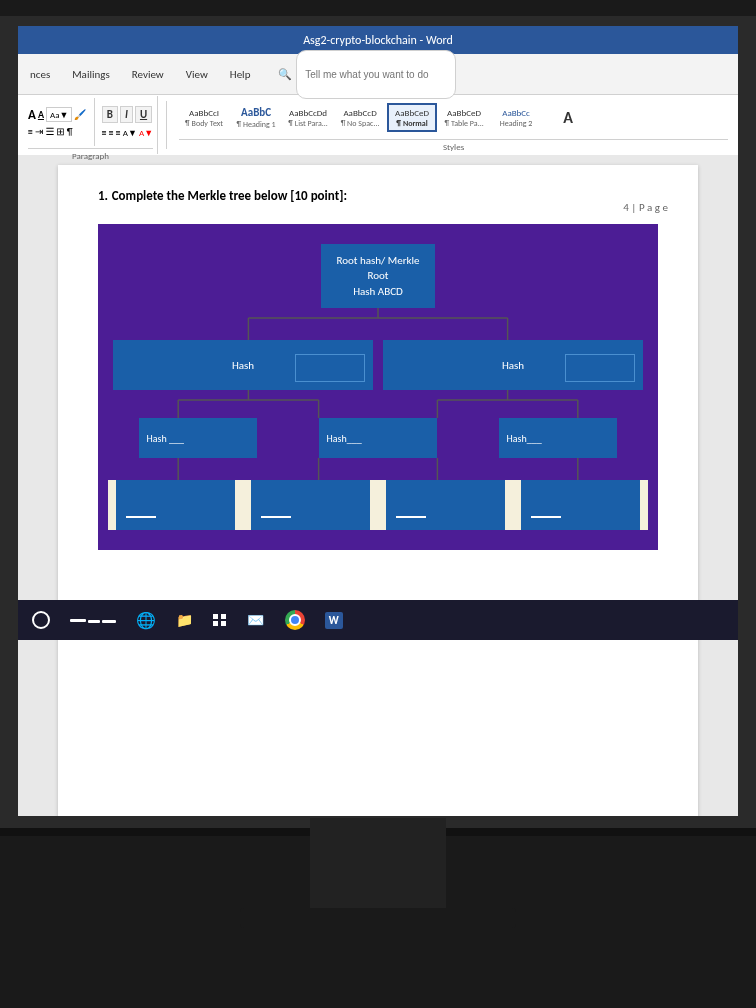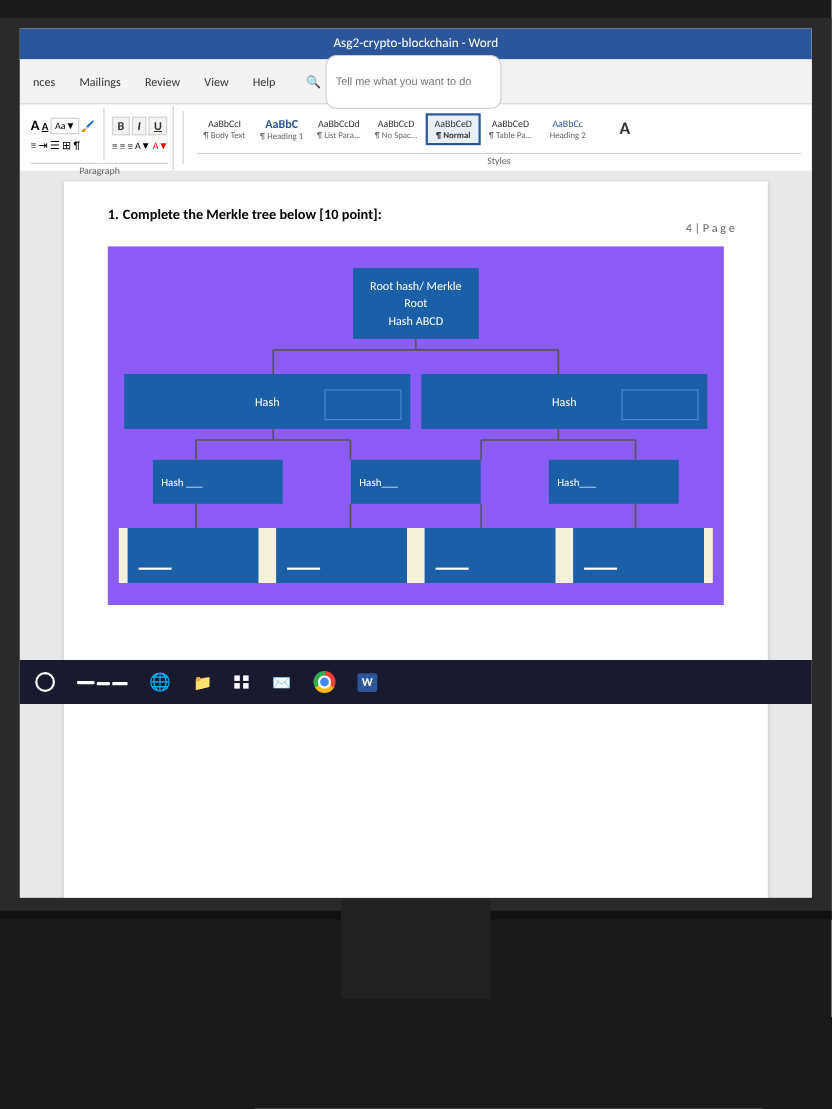--- a/index.html
+++ b/index.html
@@ -141,21 +141,21 @@
       margin-top: 24px;
     }
 
     
     .merkle-container {
       display: flex;
       flex-direction: column;
       align-items: flex-start;
       margin-top: 20px;
       gap: 0;
-      background: #8b5cf6;
+      background: #4c1d95;
       padding: 20px 10px 20px 10px;
       width: 100%;
     }
 
     .tree-level {
       display: flex;
       justify-content: center;
       align-items: flex-start;
       width: 100%;
       position: relative;

